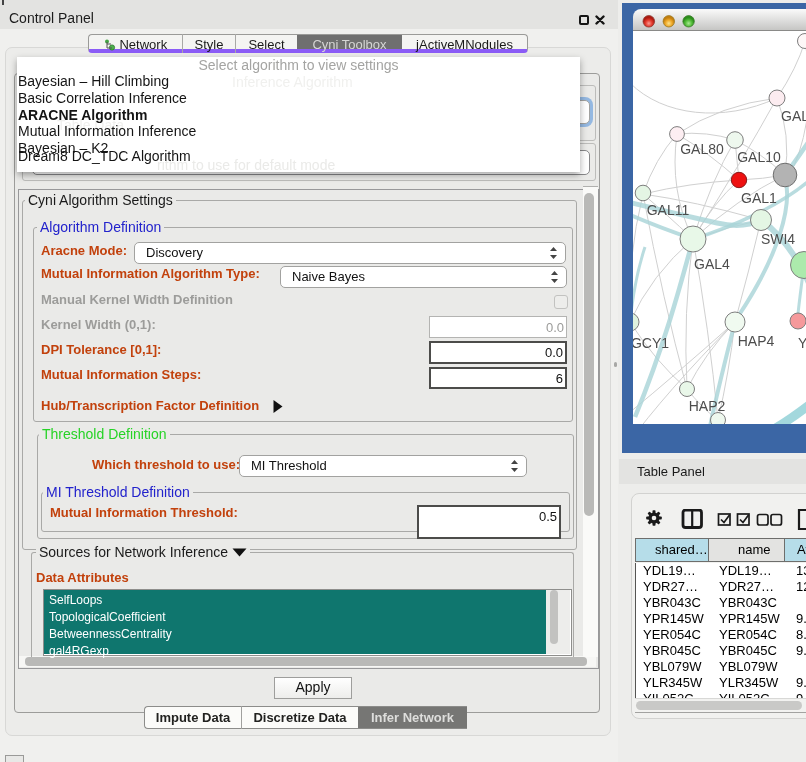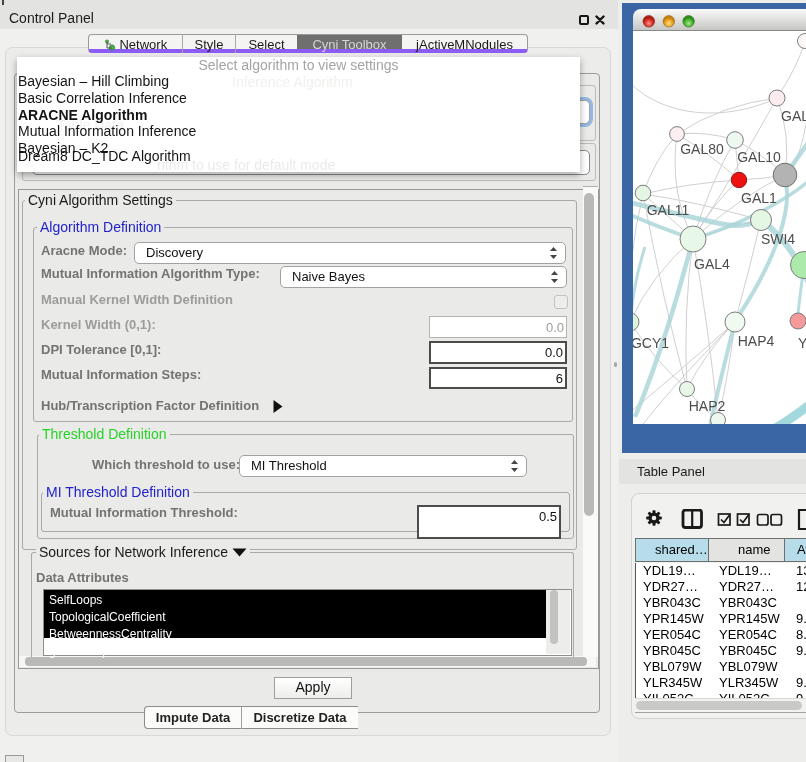--- a/index.html
+++ b/index.html
@@ -33,37 +33,37 @@
   background:linear-gradient(#ffffff,#ededeb);text-align:center;line-height:19px;font-size:14px;color:#111;}
 #tabsbot{left:144px;top:706px;height:23px;display:flex;font-size:13px;font-weight:bold;color:#222220;}
 #tabsbot .tab{height:23px;line-height:22px;text-align:center;background:#fbfbf9;
   border-top:1px solid #8c8c8a;border-bottom:1px solid #8c8c8a;box-sizing:border-box;}
 #tabsbot .tab.first{border-left:1px solid #8c8c8a;border-radius:4px 0 0 4px;}
 #tabsbot .sep{width:1px;height:23px;background:#a0a09e;}
 #tabsbot .sel{background:#767674;color:#dededc;}
 
 .group{position:absolute;border:1px solid #a9a9a7;border-radius:3px;}
 .gtitle{position:absolute;font-size:13px;background:#eaeae8;padding:0 3px;white-space:nowrap;}
-.flabel{position:absolute;font-size:13px;font-weight:bold;color:#737373;white-space:nowrap;}
+.flabel{position:absolute;font-size:13px;font-weight:bold;color:#c2410c;white-space:nowrap;}
 .combo{position:absolute;background:#ffffff;border:1px solid #a2a2a0;border-radius:5px;
   font-size:13px;color:#111;}
 .combo .ct{position:absolute;left:11px;top:3px;}
 .combo svg{position:absolute;right:7px;top:3px;}
 .tfield{position:absolute;background:#fff;border:2px solid #4c4c4a;font-size:13px;color:#111;
   text-align:right;box-sizing:border-box;}
 .tfield .tv{position:absolute;right:2px;top:1px;}
 
 #popup{left:17px;top:57px;width:563px;height:115px;background:#ffffff;overflow:hidden;
   box-shadow:0 3px 7px rgba(0,0,0,0.35);}
 #popup .hdr{position:absolute;left:0;top:0px;width:100%;text-align:center;font-size:14px;color:#a4a4a2;}
 #popup .it{position:absolute;left:1px;font-size:14px;color:#141414;white-space:nowrap;}
 #popup .ghost{position:absolute;font-size:14px;color:#e3e3e1;white-space:nowrap;}
 
 #attrlist{left:43px;top:589px;width:527px;height:65px;background:#ffffff;border:1px solid #8e8e8c;}
-#attrblue{left:44px;top:590px;width:502px;height:48px;background:#000000;}
+#attrblue{left:44px;top:590px;width:502px;height:64px;background:#0f766e;}
 #attrblue{padding-top:3px;box-sizing:border-box;}
 #attrblue div{padding-left:5px;font-size:12px;color:#ffffff;height:17px;line-height:15px;}
 
 #rightbg{left:618px;top:0;width:188px;height:762px;background:#ededeb;}
 #netframe{left:622px;top:3px;width:184px;height:450px;background:#3b66a5;}
 #nettitle{left:633px;top:9px;width:173px;height:22px;border-radius:8px 0 0 0;
   background:linear-gradient(#fafafa,#c6c6c4);border-bottom:1px solid #8a8a88;box-sizing:border-box;}
 #netcanvas{left:633px;top:31px;width:173px;height:393px;background:#ffffff;}
 #tablepanelbar{left:619px;top:459px;width:187px;height:25px;background:#e3e3e1;}
 #tablepanelbar div{position:absolute;left:18px;top:5px;font-size:13px;color:#1a1a1a;}
@@ -188,20 +188,21 @@
     <div class="abs" style="left:550px;top:590px;width:8px;height:54px;background:#c2c2c0;border-radius:4px"></div>
   </div>
 
   <div class="abs" id="vtrack"></div>
   <div class="abs" id="vthumb"></div>
   <div class="abs" id="applybtn">Apply</div>
   <div class="abs" id="tabsbot">
     <div class="tab first" style="width:97px">Impute Data</div>
     <div class="sep"></div>
     <div class="tab" style="width:116px">Discretize Data</div>
+    <div class="tab sel" style="width:109px">Infer Network</div>
   </div>
 
   <div class="abs" id="popup">
     <div class="hdr">Select algorithm to view settings</div>
     <div class="ghost" style="left:215px;top:17px;color:#f0f0ee">Inference Algorithm</div>
     <div class="ghost" style="left:40px;top:60px;color:#f0f0ee">Table Data</div>
     <div class="ghost" style="left:140px;top:100px;color:#eaeae8">rithm to use for default mode</div>
     <div class="it" style="top:16px">Bayesian – Hill Climbing</div>
     <div class="it" style="top:33px">Basic Correlation Inference</div>
     <div class="it" style="top:49.5px;font-weight:bold">ARACNE Algorithm</div>

